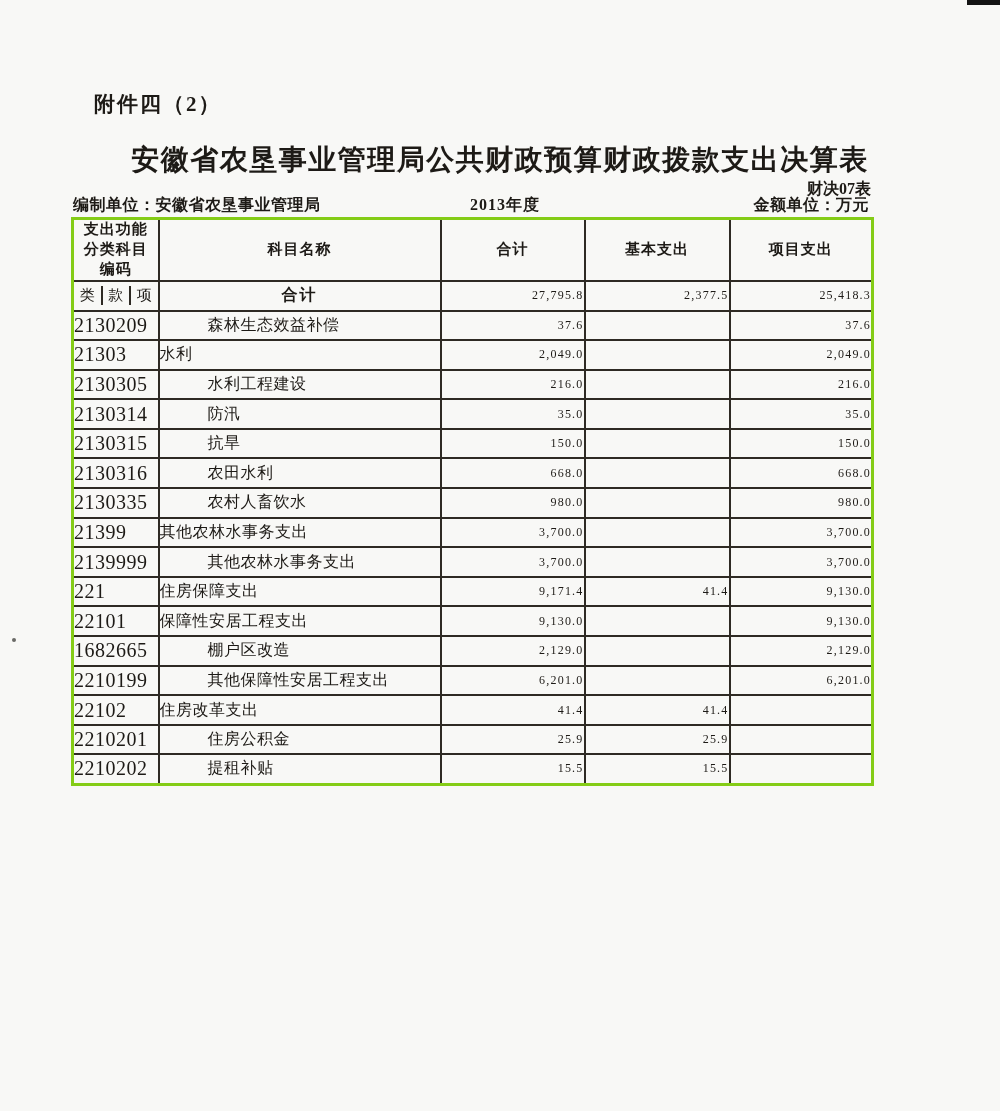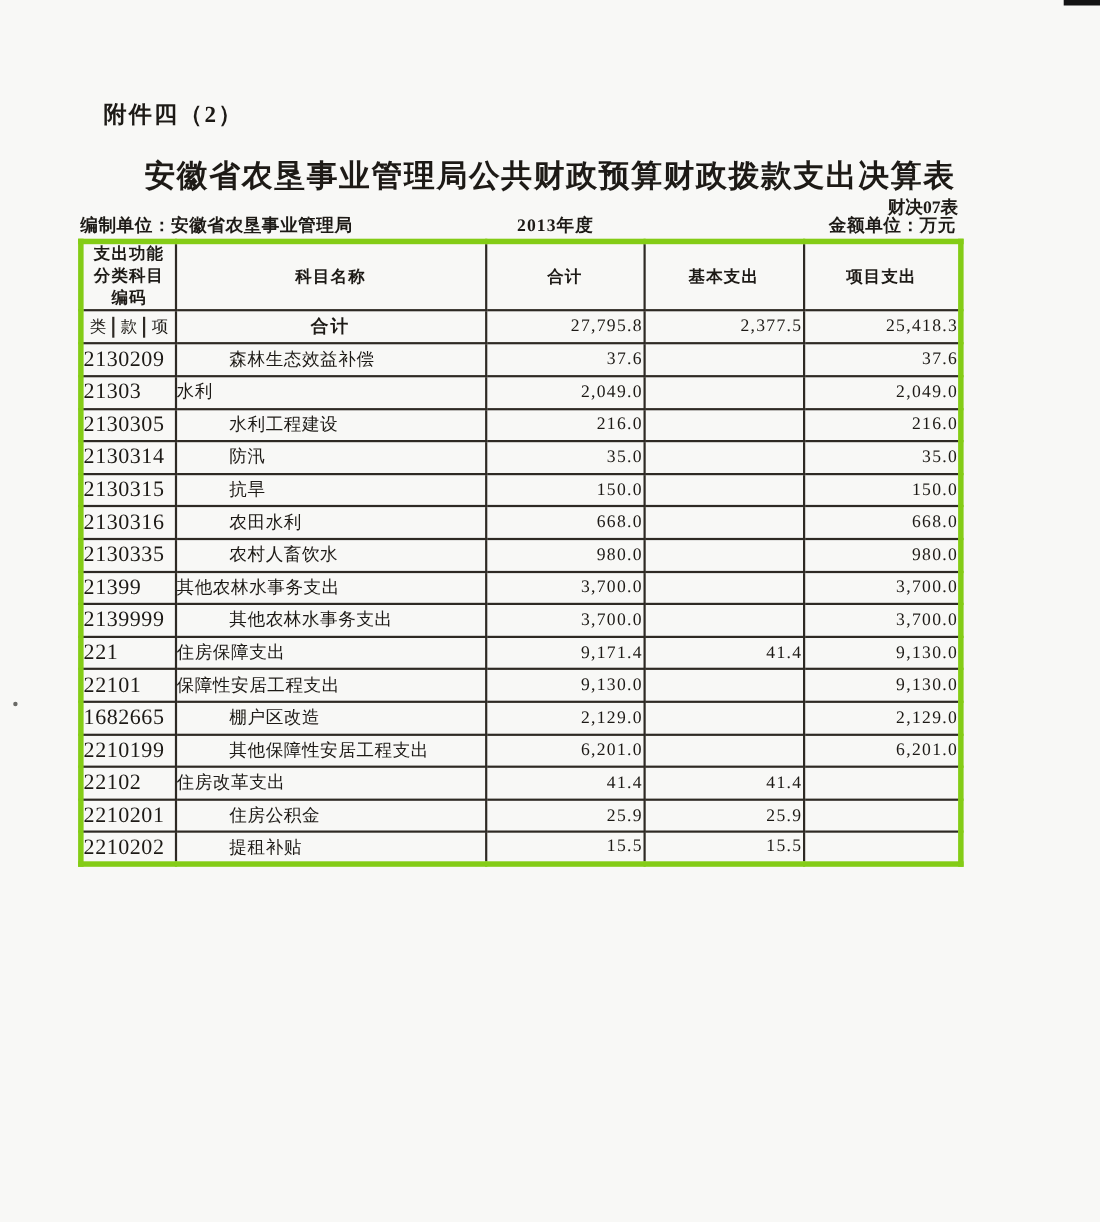--- a/index.html
+++ b/index.html
@@ -41,40 +41,40 @@
   table.fin{
     position:absolute;left:71px;top:217px;width:800px;
     border-collapse:collapse;table-layout:fixed;
     background:transparent;
   }
   table.fin th,table.fin td{
     border:2px solid #2e2a24;
     padding:0;overflow:hidden;white-space:nowrap;
     vertical-align:middle;
   }
-  table.fin{border:5px solid #84cc16;}
+  table.fin{border:3px solid #84cc16;}
   thead tr{height:62px;}
   thead th{
     font-size:15px;font-weight:600;text-align:center;letter-spacing:1px;
   }
   .code-header div{line-height:1.32;}
   tr.total-row{height:30px;}
   tr.data-row{height:29.6px;}
   td.code-split{padding:0;}
   .sub-codes{display:flex;height:100%;align-items:stretch;}
   .sub-codes span{
     flex:1;display:flex;align-items:center;justify-content:center;
     font-size:15px;border-right:2px solid #2e2a24;
   }
   .sub-codes span:last-child{border-right:none;}
   td.code{font-size:20px;text-align:left;padding-left:5px;letter-spacing:0.5px;}
   td.name{font-size:16px;text-align:left;padding-left:7px;letter-spacing:0.5px;}
   td.name.indent{padding-left:48px;}
   td.name.center{text-align:center;padding-left:0;font-weight:600;letter-spacing:2px;}
-  td.num{font-size:16px;text-align:right;padding-right:9px;letter-spacing:1.2px;}
+  td.num{font-size:12px;text-align:right;padding-right:9px;letter-spacing:1.2px;}
   tr.total-row td.num{letter-spacing:1.2px;}
 </style>
 </head>
 <body>
 
 <div class="artifact-corner"></div>
 <div class="artifact-dot"></div>
 
 <div class="attachment">附件四（2）</div>
 

